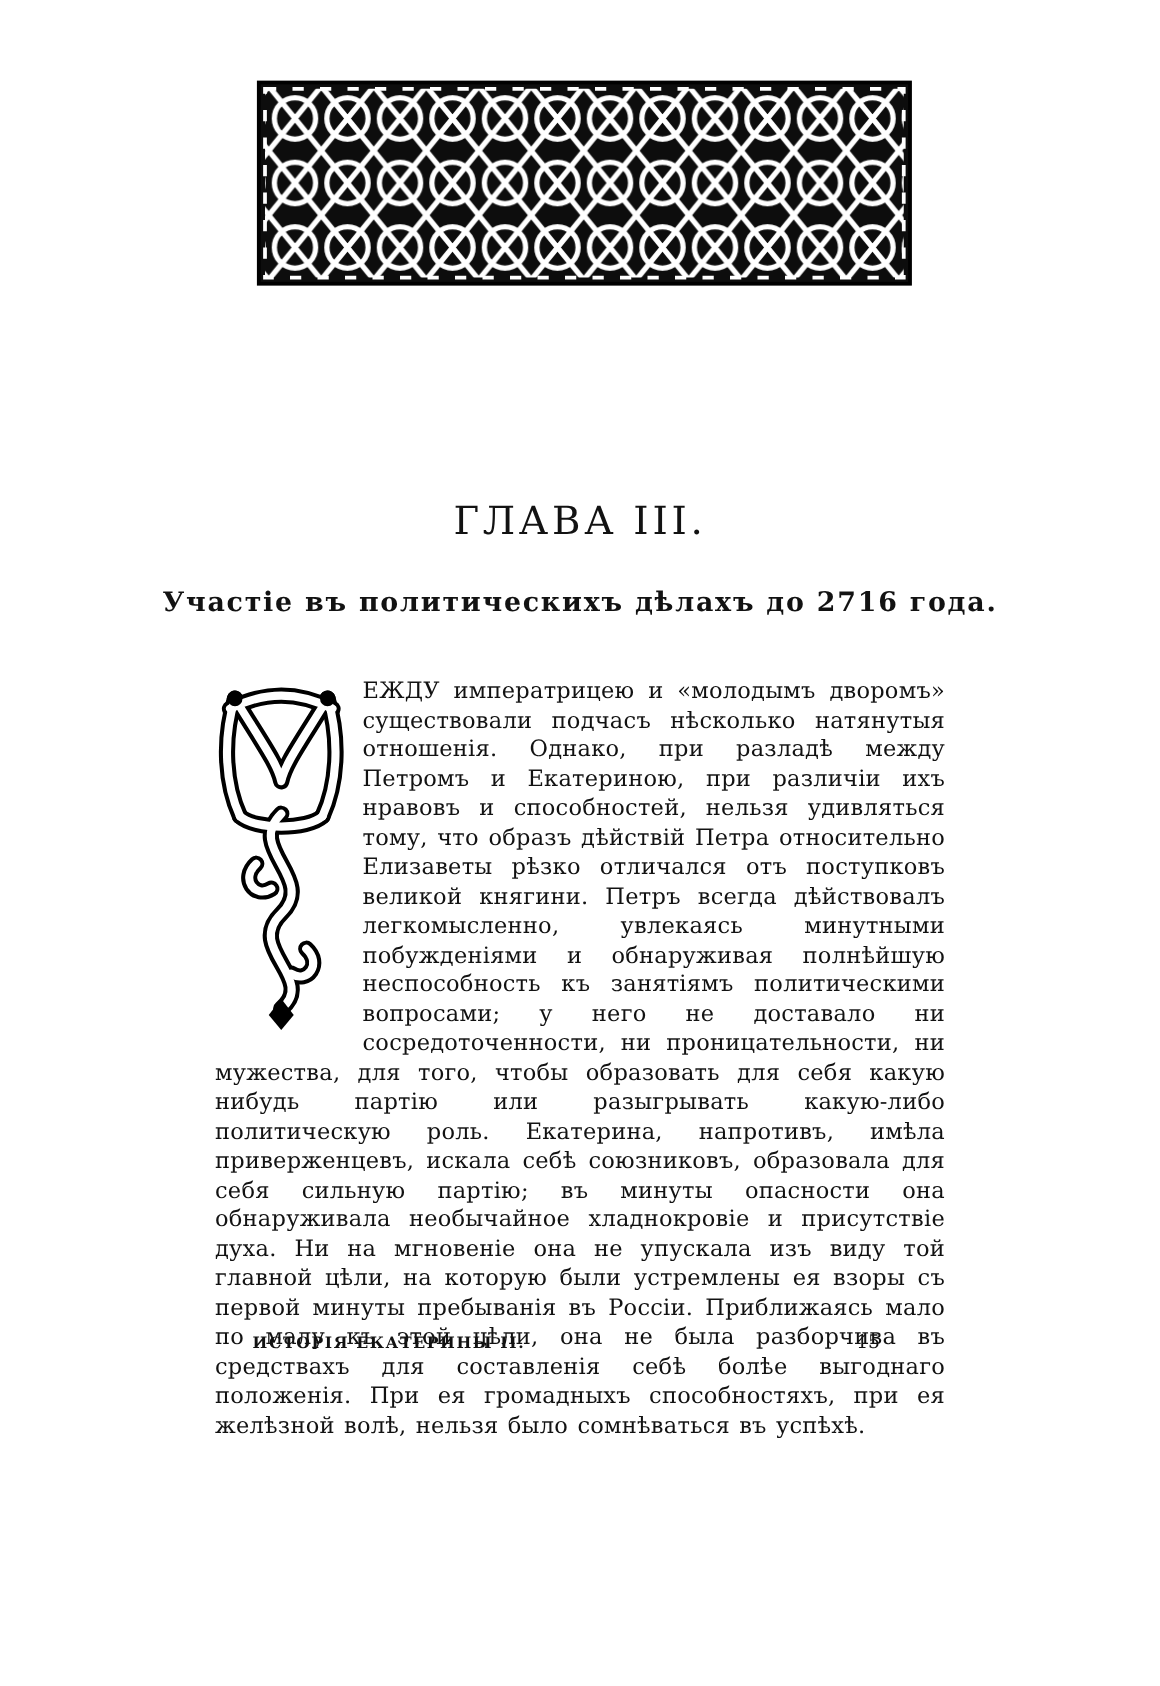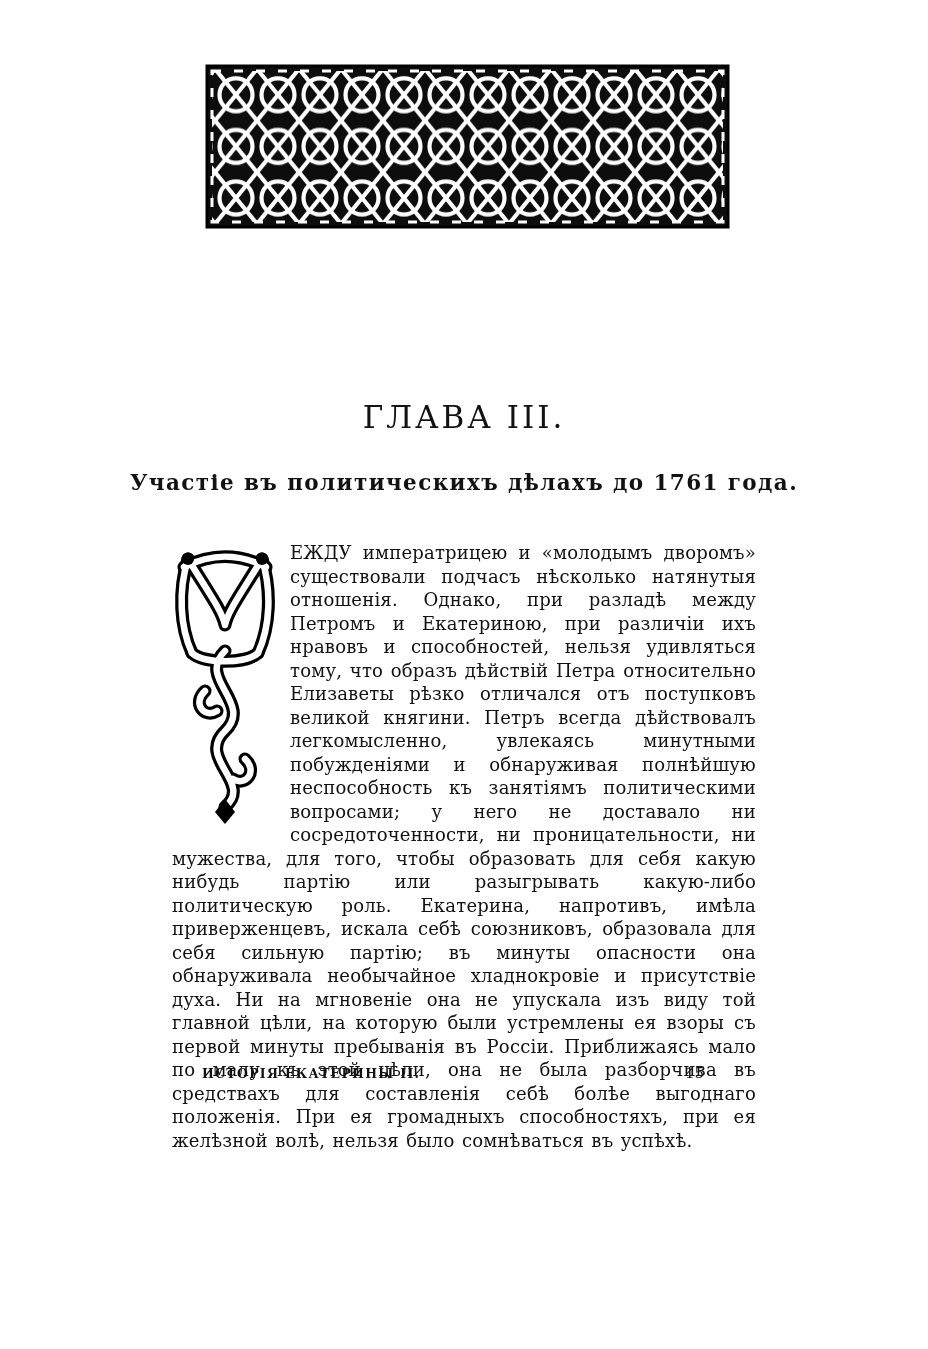--- a/index.html
+++ b/index.html
@@ -108,21 +108,21 @@
       </defs>
       <rect x="2" y="2" width="521" height="161" fill="#0d0d0d" stroke="#000000" stroke-width="2"></rect>
       <rect x="7" y="7" width="511" height="151" fill="url(#knotpat)"></rect>
       <rect x="7" y="7" width="511" height="151" fill="none" stroke="#ffffff" stroke-width="3" stroke-dasharray="9 13"></rect>
       <rect x="2" y="2" width="521" height="161" fill="none" stroke="#000000" stroke-width="3"></rect>
     </svg>
   </div>
 
   <h1 class="chapter-title">ГЛАВА III.</h1>
 
-  <h2 class="chapter-subtitle">Участіе въ политическихъ дѣлахъ до 1761 года.</h2>
+  <h2 class="chapter-subtitle">Участіе въ политическихъ дѣлахъ до 2716 года.</h2>
 
   <div class="body-text">
 
     <div class="drop-cap-ornament">
       <svg viewBox="0 0 106 282" width="106" height="282">
         <defs>
           <g id="iniP" fill="none" stroke-linecap="round" stroke-linejoin="round">
             <path d="M16 16 C6 48 8 84 20 110"></path>
             <path d="M90 16 C100 48 98 84 86 110"></path>
             <path d="M16 16 C38 52 50 68 53 82 C56 68 68 52 90 16"></path>

